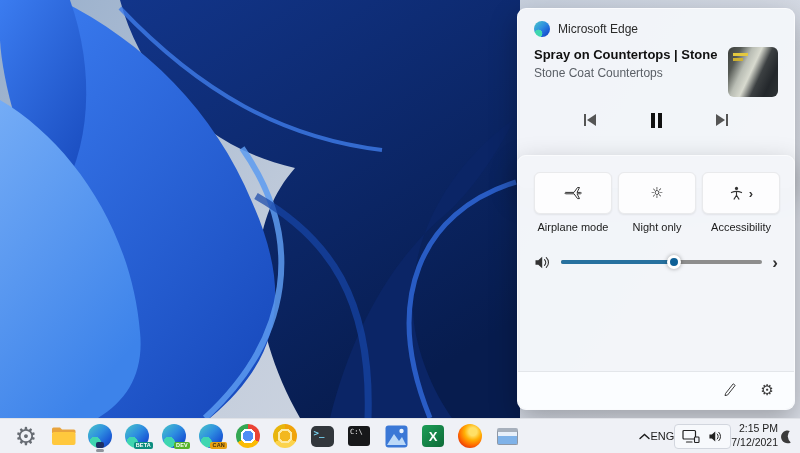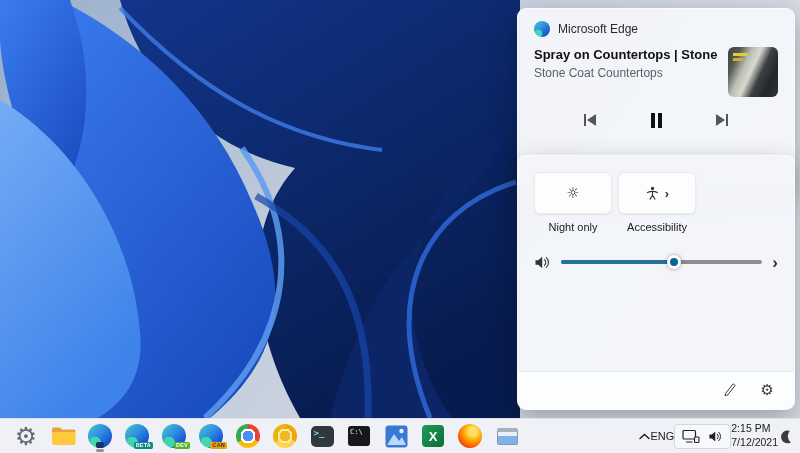--- a/index.html
+++ b/index.html
@@ -96,21 +96,21 @@
   .excel { width:22px; height:22px; border-radius:4px; background:linear-gradient(135deg,#1d9e57,#0e6b38);
     color:#fff; font-weight:bold; font-size:13px; display:flex; align-items:center; justify-content:center; }
   .legacy { width:21px; height:17px; border:1px solid #8d97a5; border-top:4px solid #a7b0bc;
     background:linear-gradient(180deg,#e8f0fa 0 35%, #7fb2e8 35% 100%); border-radius:2px; }
 
   .tb-spacer { flex:1; }
   .tray { display:flex; align-items:center; font-size:11px; color:#1b1b1b; }
   .tray-lang { font-size:11px; }
   .tray-group { display:flex; align-items:center; gap:8px; border:1px solid #d2d6de;
     background:#f7f9fc; border-radius:4px; padding:4px 7px; cursor:pointer; }
-  .tray-clock { text-align:left; font-size:10.5px; line-height:1.3; cursor:pointer; }
+  .tray-clock { text-align:right; font-size:10.5px; line-height:1.3; cursor:pointer; }
   .tray-btn { background:none; border:none; cursor:pointer; display:flex; align-items:center; }
 </style>
 </head>
 <body>
 
 <div class="stage">
 
   <div class="desktop">
     <svg viewBox="0 0 800 418" preserveAspectRatio="none">
       <defs>
@@ -176,20 +176,28 @@
           <path d="M2 1 L11 7 L2 13 Z" fill="#555"></path>
         </svg>
       </button>
     </div>
   </div>
 
   <div class="panel quick-panel">
     <div class="tiles">
       <div class="tile-cell">
         <div class="tile">
+          <svg width="18" height="14" viewBox="0 0 18 14">
+            <path d="M1.5 6.4 H10 L13.5 1.5 H15.5 L13 6.4 H16.4 L17.4 7 L16.4 7.8 H13 L15.5 12.6 H13.5 L10 7.8 H1.5 L0.8 7 Z" stroke="#333" stroke-width="1" fill="none" stroke-linejoin="round"></path>
+          </svg>
+        </div>
+        <div class="tile-label">Airplane mode</div>
+      </div>
+      <div class="tile-cell">
+        <div class="tile">
           <span class="glyph" style="font-size:15px">☼</span>
         </div>
         <div class="tile-label">Night only</div>
       </div>
       <div class="tile-cell">
         <div class="tile">
           <svg width="15" height="15" viewBox="0 0 16 16">
             <circle cx="8" cy="2.6" r="1.7" fill="#333"></circle>
             <path d="M2.6 7 Q8 4.4 13.4 7" stroke="#333" stroke-width="1.2" fill="none" stroke-linecap="round"></path>
             <path d="M8 6 V9.8 M8 9.8 L5.4 14 M8 9.8 L10.6 14" stroke="#333" stroke-width="1.2" fill="none" stroke-linecap="round"></path>

